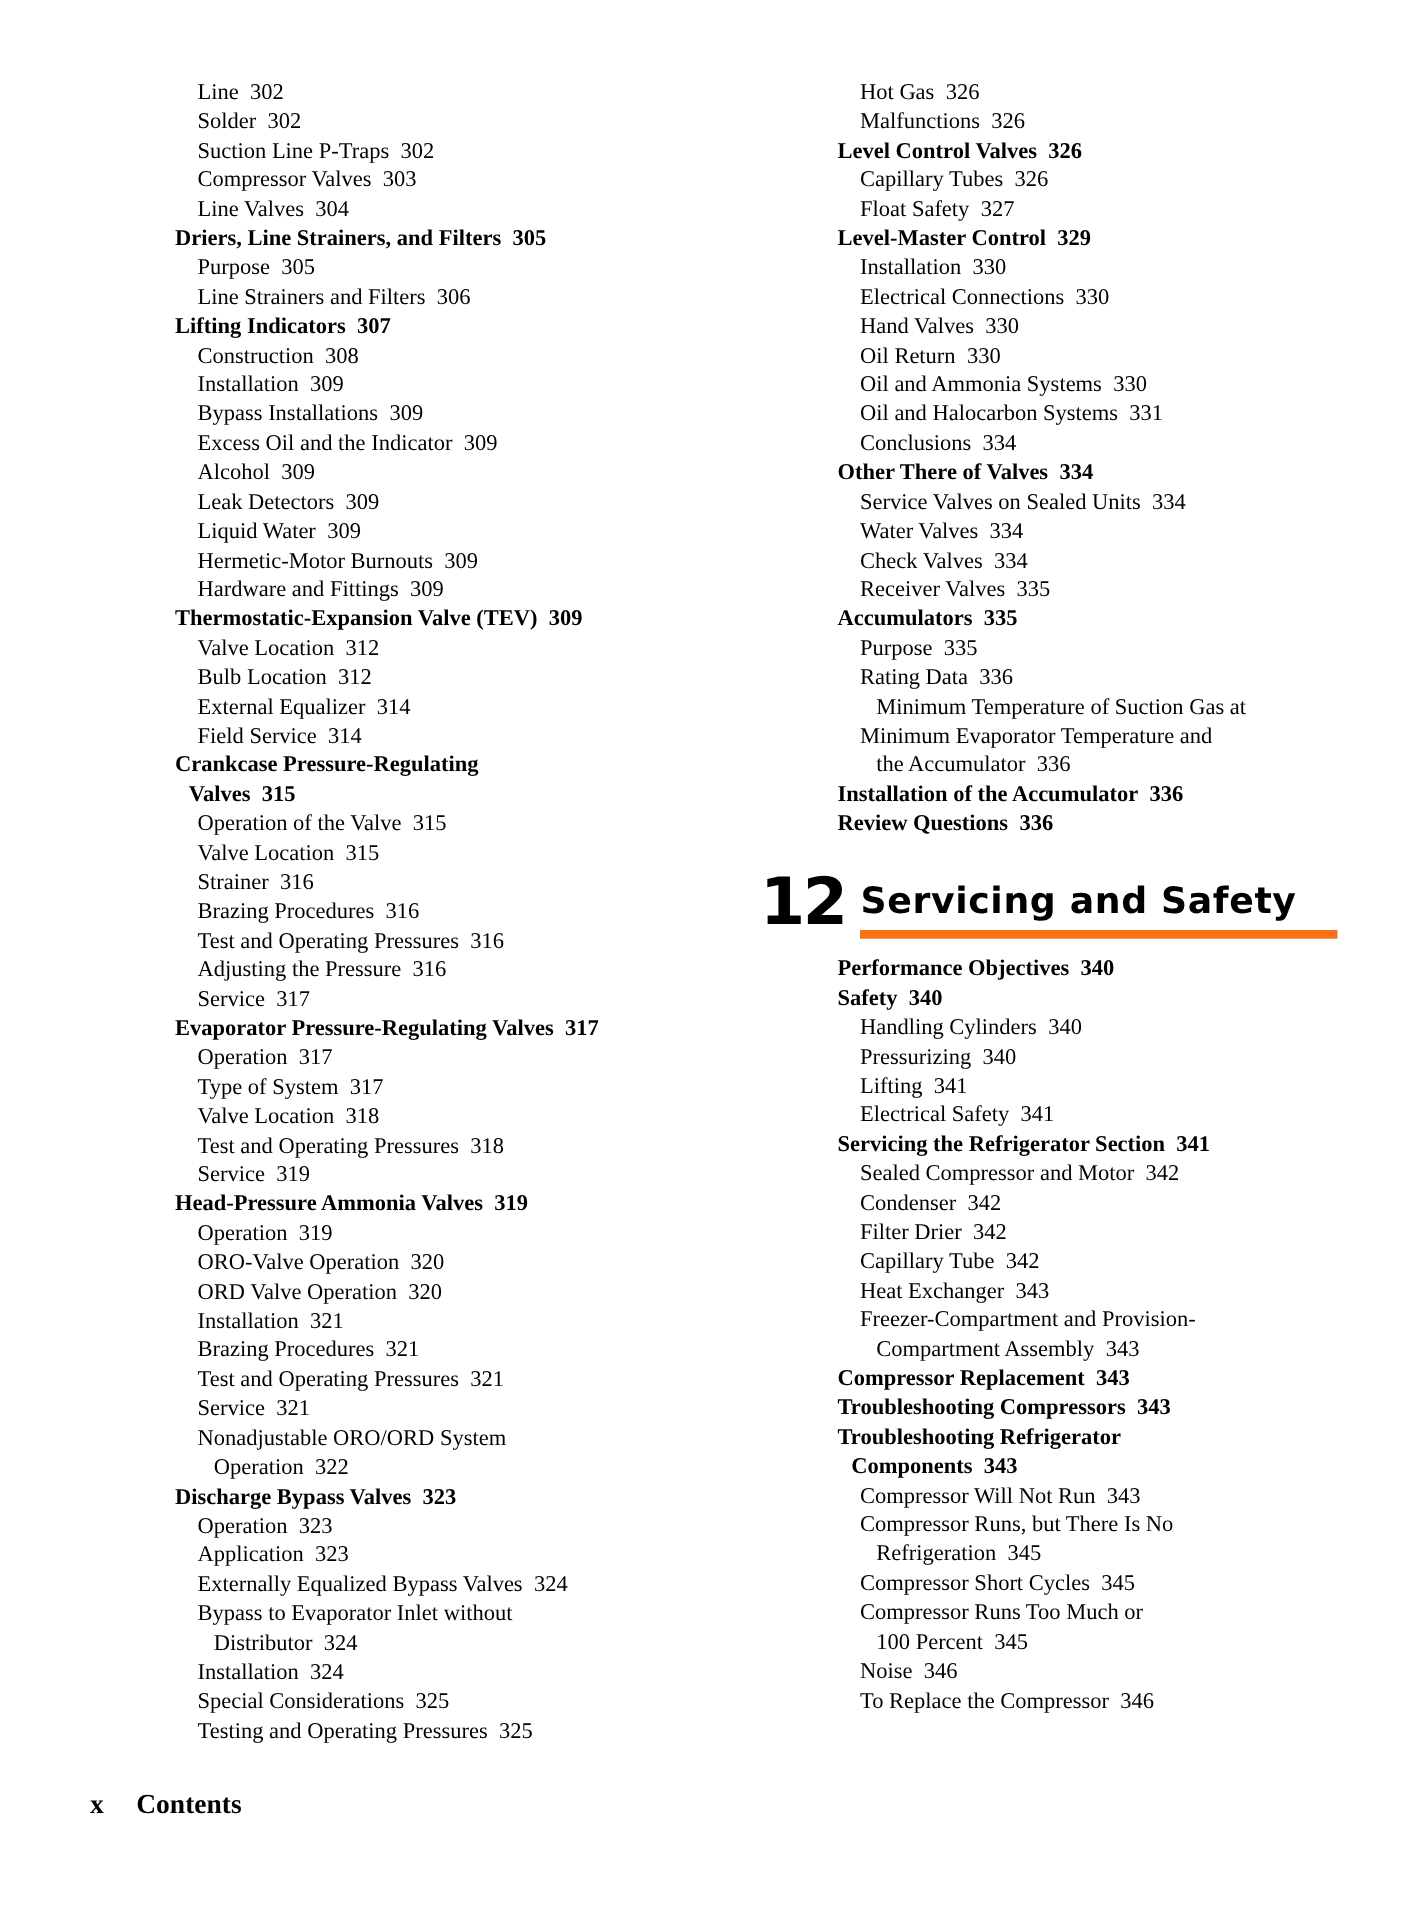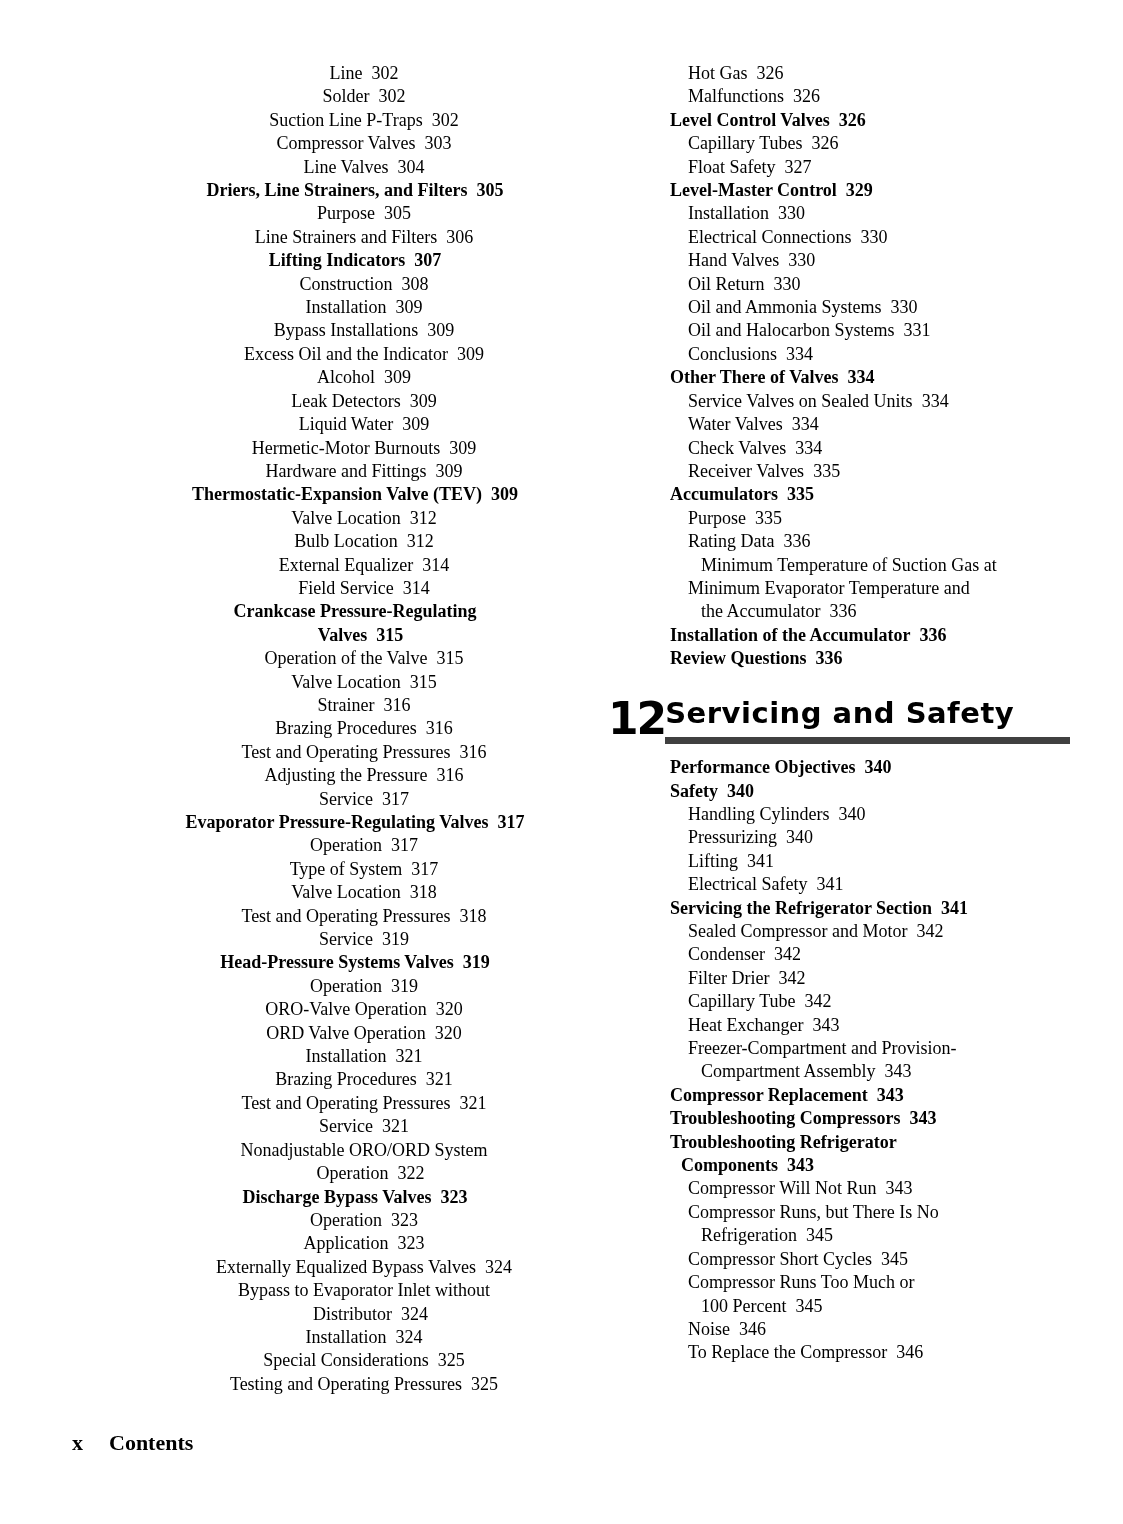--- a/index.html
+++ b/index.html
@@ -16,21 +16,20 @@
     font-family: "Liberation Serif", serif;
     overflow: hidden;
   }
   .col {
     position: absolute;
     top: 62px;
   }
   .col-left {
     left: 140px;
     width: 430px;
-    text-align: center;
   }
   .col-right {
     left: 670px;
     width: 400px;
   }
   .entry {
     font-size: 18px;
     line-height: 23.4px;
     white-space: nowrap;
   }
@@ -41,29 +40,30 @@
   .entry .p { margin-left: 9px; }
   .chapter {
     display: flex;
     align-items: flex-end;
     margin-top: 28px;
     margin-bottom: 12px;
   }
   .chapter-number {
     font-family: "DejaVu Sans", sans-serif;
     font-weight: bold;
-    font-size: 44px;
+    font-size: 52px;
     line-height: 0.9;
     letter-spacing: -2px;
     margin-left: -62px;
+    margin-right: 12px;
     padding-bottom: 6px;
   }
   .chapter-title-wrap {
     flex: 1;
-    border-bottom: 7px solid #404040;
+    border-bottom: 7px solid #f97316;
     padding-bottom: 9px;
   }
   .chapter-title {
     font-family: "DejaVu Sans", sans-serif;
     font-weight: bold;
     font-size: 29px;
     line-height: 1;
     letter-spacing: 0.5px;
   }
   .footer {
@@ -114,21 +114,21 @@
       <div class="entry s"><span class="t">Brazing Procedures</span><span class="p">316</span></div>
       <div class="entry s"><span class="t">Test and Operating Pressures</span><span class="p">316</span></div>
       <div class="entry s"><span class="t">Adjusting the Pressure</span><span class="p">316</span></div>
       <div class="entry s"><span class="t">Service</span><span class="p">317</span></div>
       <div class="entry h"><span class="t">Evaporator Pressure-Regulating Valves</span><span class="p">317</span></div>
       <div class="entry s"><span class="t">Operation</span><span class="p">317</span></div>
       <div class="entry s"><span class="t">Type of System</span><span class="p">317</span></div>
       <div class="entry s"><span class="t">Valve Location</span><span class="p">318</span></div>
       <div class="entry s"><span class="t">Test and Operating Pressures</span><span class="p">318</span></div>
       <div class="entry s"><span class="t">Service</span><span class="p">319</span></div>
-      <div class="entry h"><span class="t">Head-Pressure Systems Valves</span><span class="p">319</span></div>
+      <div class="entry h"><span class="t">Head-Pressure Ammonia Valves</span><span class="p">319</span></div>
       <div class="entry s"><span class="t">Operation</span><span class="p">319</span></div>
       <div class="entry s"><span class="t">ORO-Valve Operation</span><span class="p">320</span></div>
       <div class="entry s"><span class="t">ORD Valve Operation</span><span class="p">320</span></div>
       <div class="entry s"><span class="t">Installation</span><span class="p">321</span></div>
       <div class="entry s"><span class="t">Brazing Procedures</span><span class="p">321</span></div>
       <div class="entry s"><span class="t">Test and Operating Pressures</span><span class="p">321</span></div>
       <div class="entry s"><span class="t">Service</span><span class="p">321</span></div>
       <div class="entry s"><span class="t">Nonadjustable ORO/ORD System</span></div>
       <div class="entry c"><span class="t">Operation</span><span class="p">322</span></div>
       <div class="entry h"><span class="t">Discharge Bypass Valves</span><span class="p">323</span></div>

